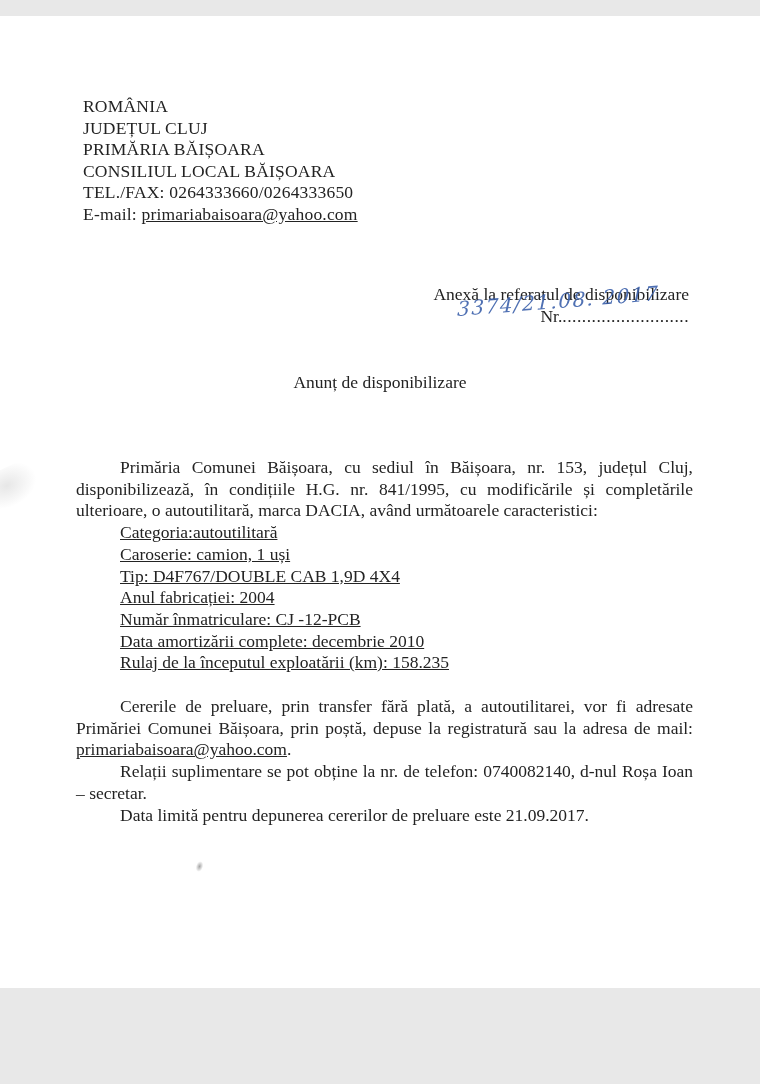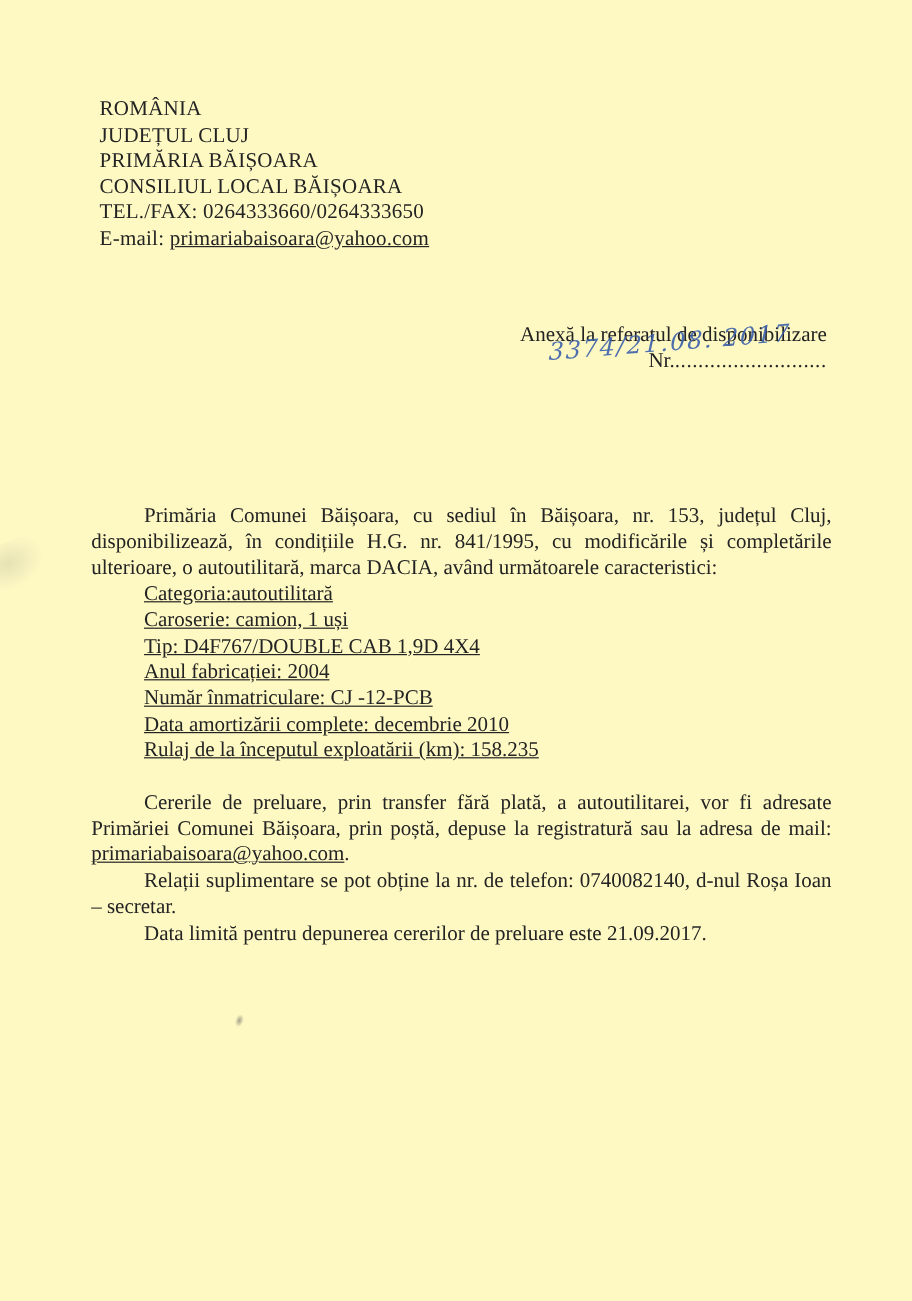--- a/index.html
+++ b/index.html
@@ -1,22 +1,22 @@
 <!DOCTYPE html>
 <html><head>
 <meta charset="utf-8">
 <style>
   * { margin: 0; padding: 0; box-sizing: border-box; }
   html, body { background: #e8e8e8; }
   .page {
     position: relative;
     width: 760px;
-    height: 1084px;
-    margin: 0 auto;
-    background: #fef9c3;
+    height: 972px;
+    margin: 16px auto;
+    background: #ffffff;
     font-family: "Liberation Serif", serif;
     color: #232323;
     overflow: hidden;
   }
 
   
   .header-block {
     position: absolute;
     left: 83px;
     top: 80px;
@@ -66,21 +66,21 @@
     left: 0;
     width: 100%;
     text-align: center;
     font-size: 17.5px;
   }
 
   
   .body-block {
     position: absolute;
     left: 76px;
-    top: 419px;
+    top: 441px;
     width: 617px;
     font-size: 17.5px;
     line-height: 21.7px;
   }
   .para {
     text-align: justify;
     text-indent: 44px;
   }
   .char-list div {
     margin-left: 44px;
@@ -126,20 +126,21 @@
   </div>
 
   <div class="annex-block">
     <div>Anexă la referatul de disponibilizare</div>
     <div class="nr-line">
       <span>Nr.</span><span class="dots">..........................</span>
       <span class="handwriting">3374/21.08. 2017</span>
     </div>
   </div>
 
+  <div class="doc-title">Anunț de disponibilizare</div>
 
   <div class="body-block">
     <div class="para">Primăria Comunei Băișoara, cu sediul în Băișoara, nr. 153, județul Cluj, disponibilizează, în condițiile H.G. nr. 841/1995, cu modificările și completările ulterioare, o autoutilitară, marca DACIA, având următoarele caracteristici:</div>
 
     <div class="char-list">
       <div>Categoria:autoutilitară</div>
       <div>Caroserie: camion, 1 uși</div>
       <div>Tip: D4F767/DOUBLE CAB 1,9D 4X4</div>
       <div>Anul fabricației: 2004</div>
       <div>Număr înmatriculare: CJ -12-PCB</div>

